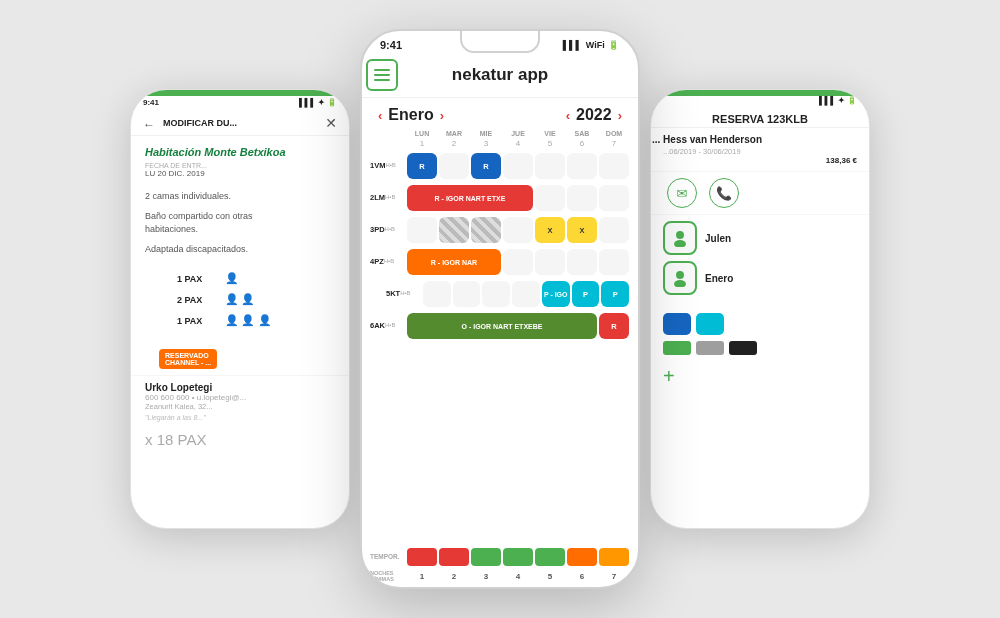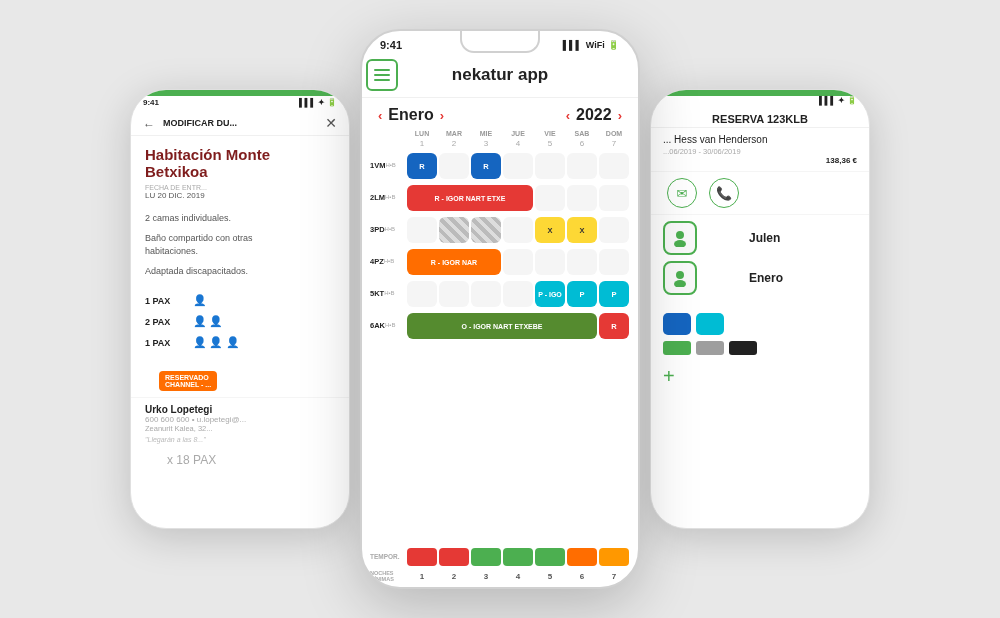--- a/index.html
+++ b/index.html
@@ -301,28 +301,28 @@
       padding: 4px 12px;
       border-bottom: 1px solid #f0f0f0;
       gap: 8px;
     }
     .lp-back { font-size: 12px; color: #555; }
     .lp-title { font-size: 11px; font-weight: 700; color: #222; }
 
     .lp-room-header {
       padding: 10px 14px 4px;
     }
-    .lp-room-name { font-size: 15px; font-weight: 700; color: #7f1d1d; }
+    .lp-room-name { font-size: 11px; font-weight: 700; color: #15803d; font-style: italic; }
     .lp-date-label { font-size: 7px; color: #aaa; margin-top: 4px; text-transform: uppercase; }
     .lp-date-val { font-size: 8px; color: #555; }
 
     .lp-desc { padding: 8px 14px; font-size: 9px; color: #555; line-height: 1.5; }
 
     .lp-pax-rows { padding: 8px 14px; }
-    .lp-pax-row { display: flex; align-items: center; gap: 8px; margin-bottom: 8px; }
+    .lp-pax-row { display: flex; align-items: center; gap: 8px; margin-bottom: 8px; margin-left: 32px; }
     .lp-pax-label { font-size: 9px; color: #222; font-weight: 600; width: 40px; }
     .lp-pax-icons { display: flex; gap: 3px; }
     .pax-icon { font-size: 11px; color: #4CAF50; }
 
     .lp-reserved-badge {
       background: #FF6D00;
       color: #fff;
       font-size: 7px;
       font-weight: 700;
       padding: 3px 6px;
@@ -330,21 +330,21 @@
       margin: 4px 14px;
       display: inline-block;
     }
 
     .lp-user { padding: 6px 14px; border-top: 1px solid #f5f5f5; }
     .lp-user-name { font-size: 10px; font-weight: 700; color: #222; }
     .lp-user-phone { font-size: 8px; color: #aaa; }
     .lp-user-addr { font-size: 7.5px; color: #aaa; }
     .lp-user-quote { font-size: 7px; color: #bbb; font-style: italic; margin-top: 3px; }
 
-    .lp-x18 { font-size: 12px; color: #aaa; padding: 4px 14px; margin-left: 22px; }
+    .lp-x18 { font-size: 15px; color: #aaa; padding: 4px 14px; }
 
     
     .right-phone-content {
       padding: 0;
       height: 100%;
       overflow: hidden;
       position: relative;
     }
     .rp-statusbar {
       display: flex;
@@ -356,36 +356,36 @@
       gap: 4px;
     }
     .rp-reservation-id {
       text-align: center;
       font-size: 11px;
       font-weight: 700;
       color: #222;
       padding: 4px 0 2px;
       border-bottom: 1px solid #f0f0f0;
     }
-    .rp-name { font-size: 10px; font-weight: 400; color: #222; padding: 6px 12px 2px; }
+    .rp-name { font-size: 10px; font-weight: 700; color: #222; padding: 6px 1px 2px; }
     .rp-dates { font-size: 7.5px; color: #aaa; padding: 0 12px; }
     .rp-price { font-size: 8px; font-weight: 700; color: #222; padding: 0 12px 6px; text-align: right; }
     .rp-actions { display: flex; gap: 12px; padding: 6px 16px; border-top: 1px solid #f5f5f5; border-bottom: 1px solid #f5f5f5; }
     .rp-action-btn { 
       width: 30px; height: 30px; border-radius: 50%; border: 1.5px solid #4CAF50;
       display: flex; align-items: center; justify-content: center; font-size: 13px; color: #4CAF50;
     }
     .rp-section { padding: 6px 12px; }
     .rp-guest-row { display: flex; gap: 8px; align-items: center; margin-bottom: 6px; }
     .rp-guest-avatar {
       width: 34px; height: 34px; border-radius: 8px; border: 2px solid #4CAF50;
       display: flex; align-items: center; justify-content: center;
       font-size: 11px; color: #4CAF50; background: #f9f9f9;
     }
-    .rp-guest-name { font-size: 12px; font-weight: 700; color: #222; margin-left: 44px; }
+    .rp-guest-name { font-size: 10px; font-weight: 700; color: #222; }
     .rp-color-swatches { display: flex; gap: 5px; padding: 6px 12px; flex-wrap: wrap; }
     .rp-swatch { width: 28px; height: 22px; border-radius: 5px; }
     .rp-plus { font-size: 20px; color: #4CAF50; padding: 6px 12px; }
     .rp-color-row { display: flex; gap: 5px; padding: 0 12px 4px; }
     .rp-color-chip { width: 28px; height: 14px; border-radius: 3px; }
 
     
     .rp-green-bar {
       position: absolute;
       top: 0;
@@ -625,21 +625,21 @@
         <span class="room-code">4PZ</span>
         <span class="room-type">H•B</span>
       </div>
       <div style="grid-column: 2 / 5; height:26px; background:#FF6D00; border-radius:6px; display:flex; align-items:center; justify-content:center; font-size:7px; font-weight:700; color:#fff; margin:0 1px;">R - IGOR NAR</div>
       <div class="cal-cell empty"></div>
       <div class="cal-cell empty"></div>
       <div class="cal-cell empty"></div>
       <div class="cal-cell empty"></div>
     </div>
 
-    <div style="display:grid; grid-template-columns: 36px 1fr 1fr 1fr 1fr 1fr 1fr 1fr; align-items:center; min-height:28px; margin-bottom:4px;">
+    <div style="display:grid; grid-template-columns: 36px 1fr 1fr 1fr 1fr 1fr 1fr 1fr; align-items:center; min-height:28px; margin-bottom:4px;margin-left:16px;">
       <div class="room-label">
         <span class="room-code">5KT</span>
         <span class="room-type">H•B</span>
       </div>
       <div class="cal-cell empty"></div>
       <div class="cal-cell empty"></div>
       <div class="cal-cell empty"></div>
       <div class="cal-cell empty"></div>
       <div style="height:26px; background:#00BCD4; border-radius:6px; display:flex; align-items:center; justify-content:center; font-size:7px; font-weight:700; color:#fff; margin:0 1px;">P - IGO</div>
       <div class="cal-cell cyan">P</div>

